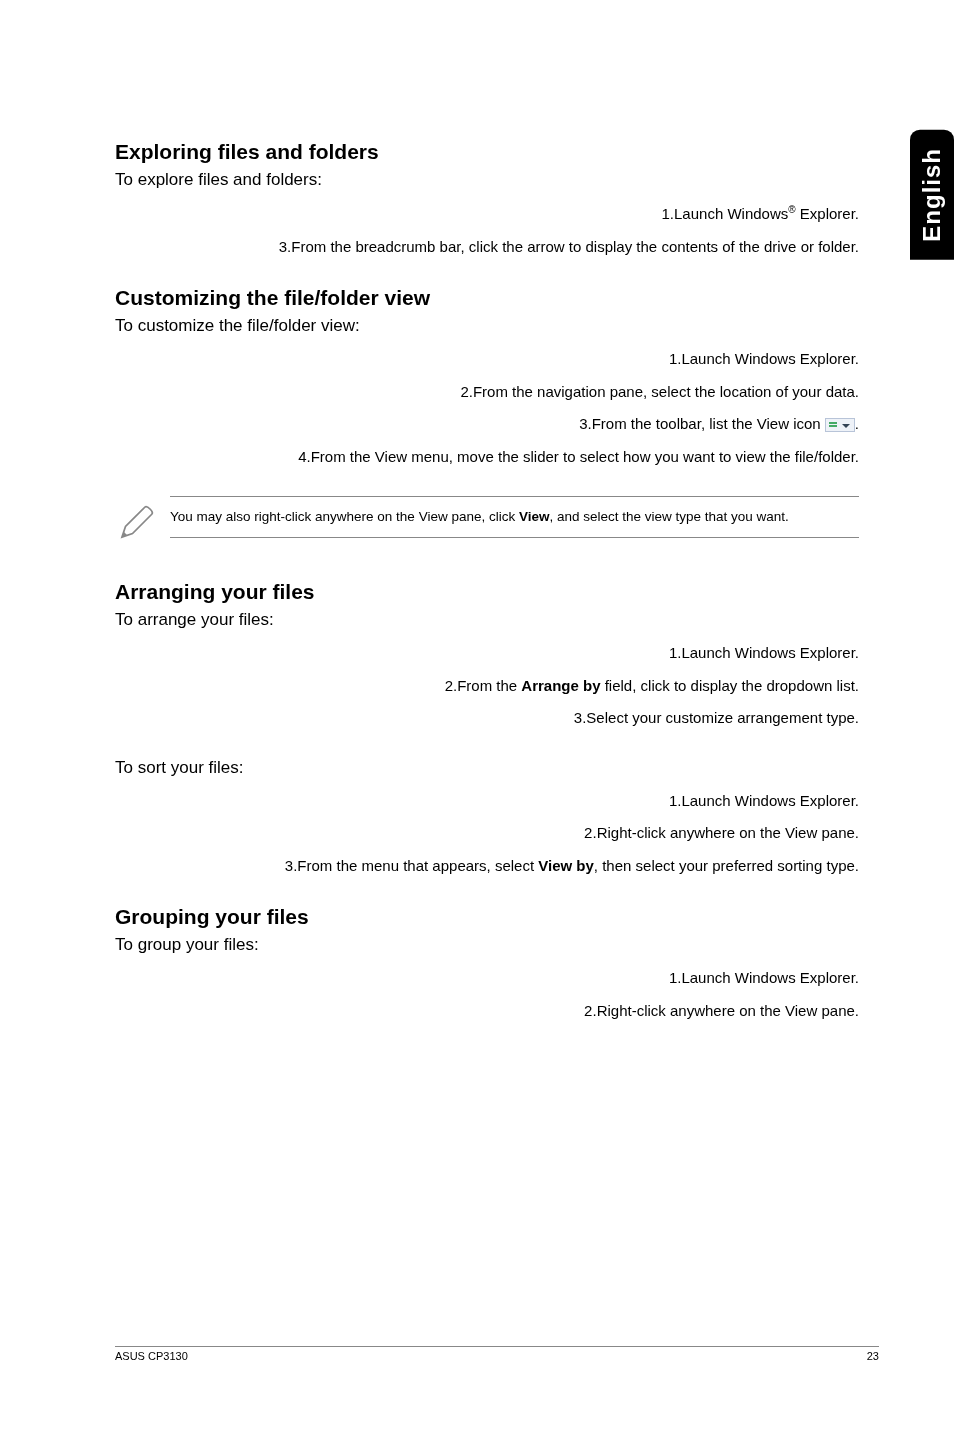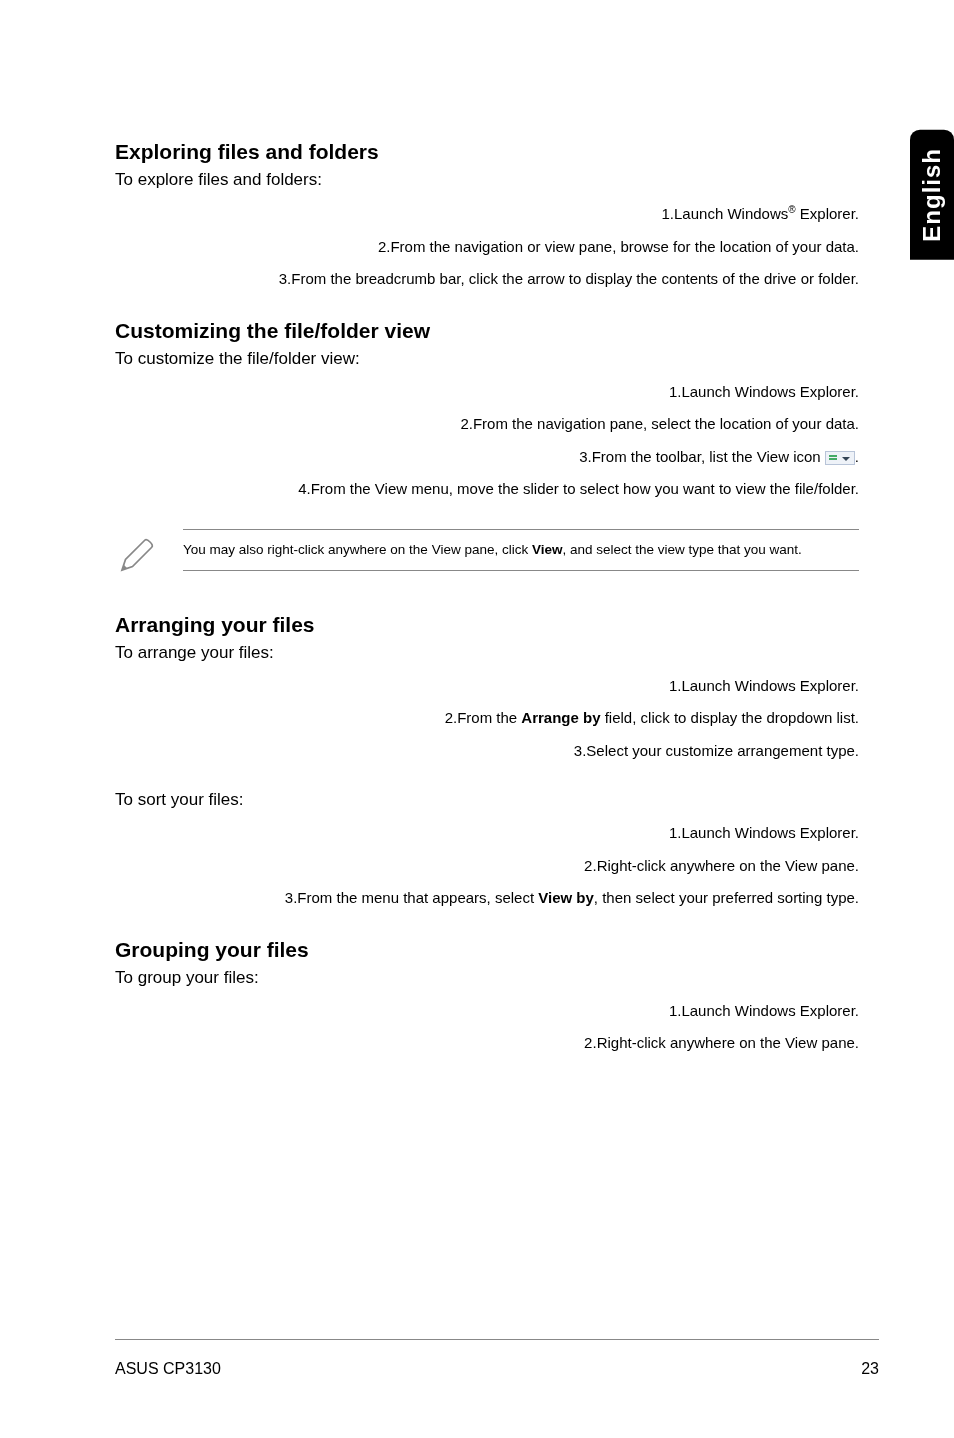--- a/index.html
+++ b/index.html
@@ -55,21 +55,20 @@
     width: 48px;
     text-indent: 0;
   }
   .sup { font-size: 10px; vertical-align: super; }
   .section { margin-bottom: 26px; }
   .note-block {
     display: flex;
     align-items: flex-start;
     margin: 18px 0 32px 0;
     padding-left: 0;
-    gap: 13px;
   }
   .note-icon {
     width: 55px;
     flex-shrink: 0;
     padding-top: 6px;
   }
   .note-icon svg { width: 42px; height: 42px; }
   .note-text {
     border-top: 1px solid #888;
     border-bottom: 1px solid #888;
@@ -98,44 +97,43 @@
   .view-icon::after {
     content: "";
     position: absolute;
     right: 4px; top: 5px;
     border-left: 4px solid transparent;
     border-right: 4px solid transparent;
     border-top: 4px solid #345;
   }
   .footer {
     position: absolute;
-    bottom: 60px;
+    bottom: 76px;
     left: 115px;
     right: 75px;
     border-top: 1px solid #888;
-    padding-top: 20px;
-    font-size: 16px;
+    padding-top: 3px;
+    font-size: 11px;
     display: flex;
     justify-content: space-between;
   }
   b { font-weight: bold; }
 </style>
 </head>
 <body>
 
 <div class="side-tab">English</div>
 
 <div class="content">
 
   <div class="section">
     <h2>Exploring files and folders</h2>
     <div class="subhead">To explore files and folders:</div>
     <ol>
       <li><span class="num">1.</span><span>Launch Windows</span><span class="sup">®</span><span> Explorer.</span></li>
-      <li><span class="num">2.</span><span>From the navigation or view pane, browse for the location of your data.</span></li>
       <li><span class="num">3.</span><span>From the breadcrumb bar, click the arrow to display the contents of the drive or folder.</span></li>
     </ol>
   </div>
 
   <div class="section">
     <h2>Customizing the file/folder view</h2>
     <div class="subhead">To customize the file/folder view:</div>
     <ol>
       <li><span class="num">1.</span><span>Launch Windows Explorer.</span></li>
       <li><span class="num">2.</span><span>From the navigation pane, select the location of your data.</span></li>

